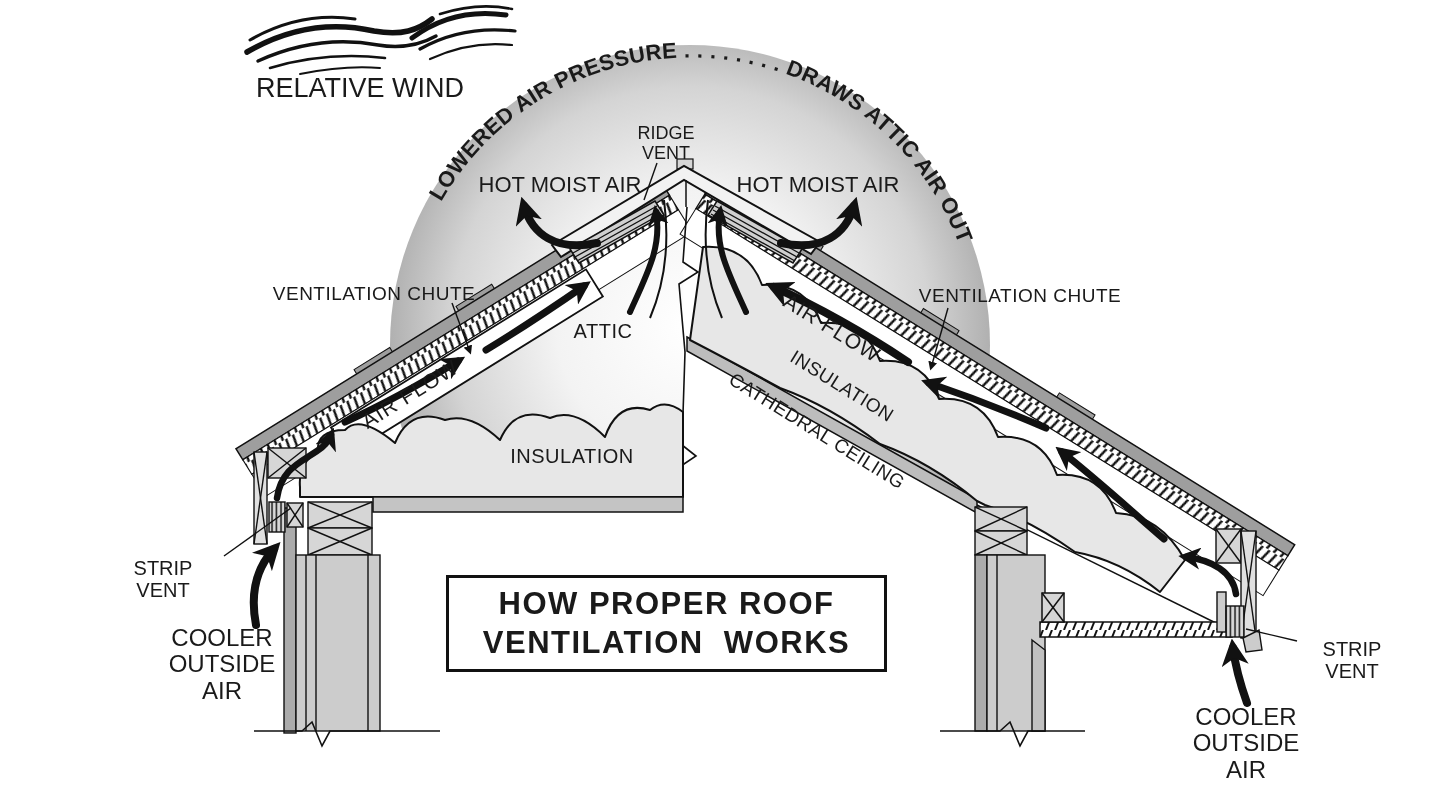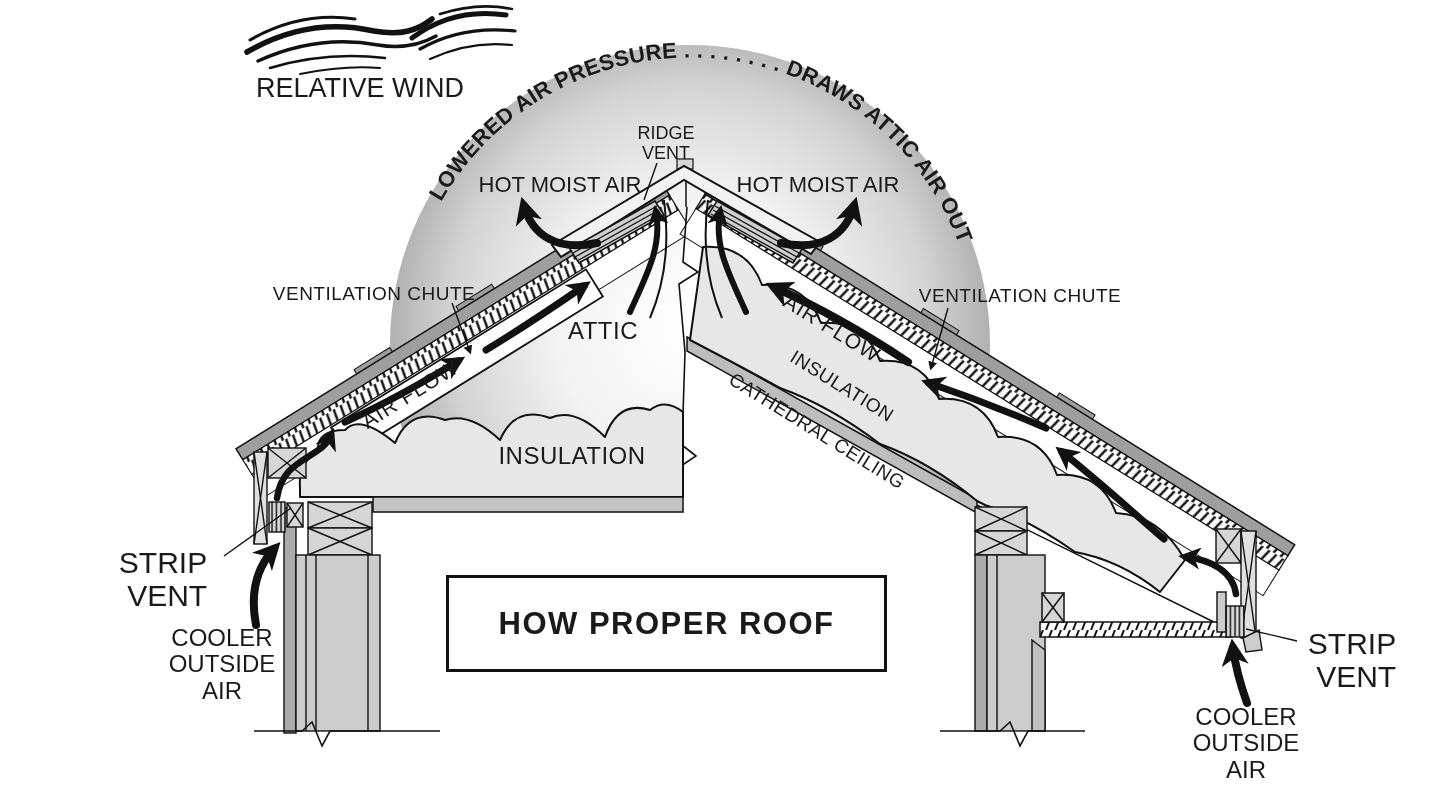--- a/index.html
+++ b/index.html
@@ -9,23 +9,23 @@
     color:#1a1a1a;
   }
   #stage svg { position:absolute; left:0; top:0; }
   .lbl { position:absolute; transform:translate(-50%,-50%); text-align:center;
          white-space:nowrap; color:#1a1a1a; line-height:1.12; }
   .reg  { font-weight:400; }
   .bold { font-weight:400; }
   .rotL { transform:translate(-50%,-50%) rotate(-32deg); }
   .rotR { transform:translate(-50%,-50%) rotate(31.8deg); }
   .f18 { font-size:22px; } .f19 { font-size:19px; letter-spacing:.5px; }
-  .f20 { font-size:24px; letter-spacing:.5px; } .f21 { font-size:21px; letter-spacing:1px; }
+  .f20 { font-size:20px; letter-spacing:.5px; } .f21 { font-size:21px; letter-spacing:1px; }
   .f24 { font-size:24px;text-align:center; } .f26 { font-size:18px; } .f27 { font-size:27px; }
-  .f30 { font-size:30px;text-align:right; }
+  .f30 { font-size:20px; }
   #title-box {
     position:absolute; left:446px; top:575px; width:441px; height:97px;
     background:#ffffff; border:3px solid #111; box-sizing:border-box;
     display:flex; flex-direction:column; align-items:center; justify-content:center;
     gap:3px; z-index:5;
   }
   #title-box div { font-weight:700; font-size:31px; letter-spacing:1.5px; white-space:pre; }
   .mlines { line-height:1.1; }
 </style>
 </head>
@@ -263,15 +263,16 @@
   </div>
 
   <div class="lbl bold f24 mlines" style="left:1246px; top:744px;">
     <div>COOLER</div>
     <div>OUTSIDE</div>
     <div>AIR</div>
   </div>
 
   <div id="title-box">
     <div>HOW PROPER ROOF</div>
+    <div class="t2">VENTILATION  WORKS</div>
   </div>
 
 </div>
 
 </body></html>

